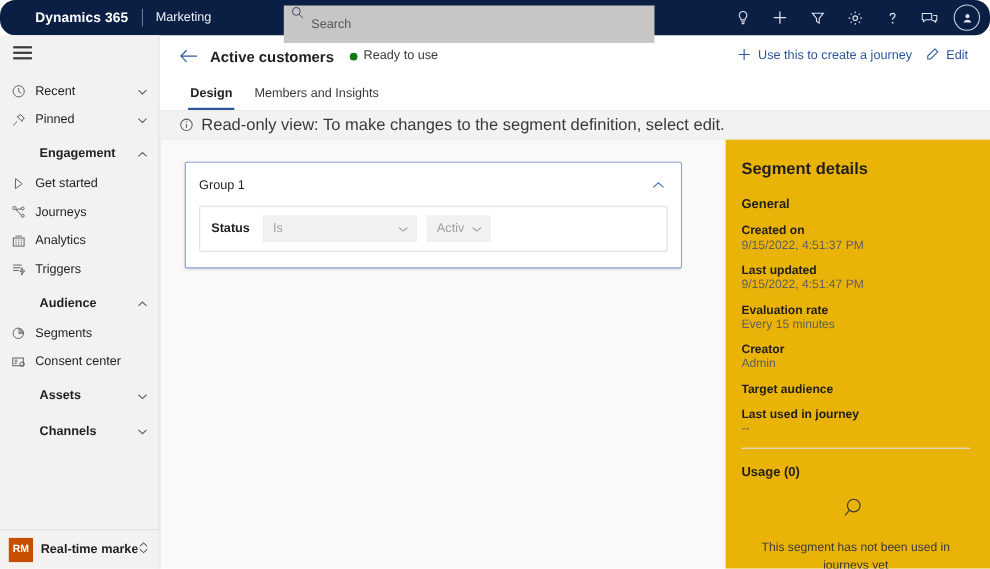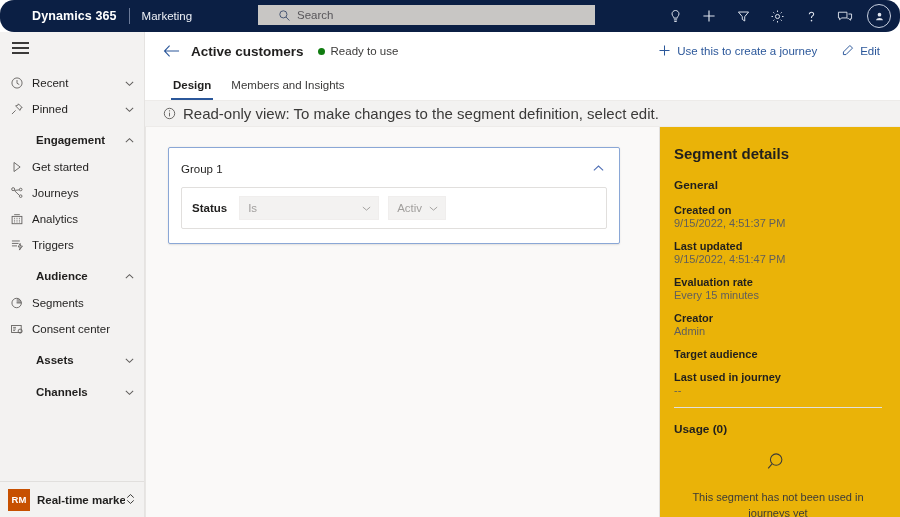--- a/index.html
+++ b/index.html
@@ -26,24 +26,24 @@
     margin-left: 32px; letter-spacing: .1px;
     white-space: nowrap;
   }
   .brand-sep {
     width: 1px; height: 16px; background: #6b7a99;
     margin: 0 12px;
   }
   .app-name { font-size: 11.5px; font-weight: normal; color: #eef1f7; white-space: nowrap; }
   .search-wrap {
     position: absolute; left: 258px; top: 5px;
-    width: 337px; height: 20px;
+    width: 337px; height: 34px;
     background: #c8c6c4;
-    display: flex; align-items: center;
-    padding: 0 20px;
+    display: flex; 
+    padding: 0 6px;
   }
   .search-wrap .mag { margin-right: 6px; display: flex; }
   .search-input {
     border: 0; outline: 0; background: transparent;
     font-family: "Liberation Sans", sans-serif;
     font-size: 11.5px; color: #3a3a38; width: 100%;
   }
   .search-input::placeholder { color: #58565a; }
   .top-actions {
     position: absolute; right: 4px; top: 0;
@@ -137,21 +137,21 @@
   }
   .page-title { font-size: 13.5px; font-weight: bold; color: #201f1e; white-space: nowrap; }
   .status-pill {
     display: flex; align-items: center; margin-left: 14px;
     font-size: 11.5px; color: #3b3a39; white-space: nowrap;
   }
   .status-dot {
     width: 7px; height: 7px; border-radius: 50%;
     background: #107c10; margin-right: 6px;
   }
-  .cmd-right { margin-left: auto; display: flex; gap: 12px; }
+  .cmd-right { margin-left: auto; display: flex; gap: 0; }
   .cmd-action {
     display: flex; align-items: center; gap: 6px;
     font-size: 11.5px; color: #2b579a; cursor: pointer;
     padding: 4px 6px; white-space: nowrap;
   }
 
   .tabs {
     height: 31px; min-height: 31px;
     display: flex; align-items: stretch;
     padding-left: 18px;

